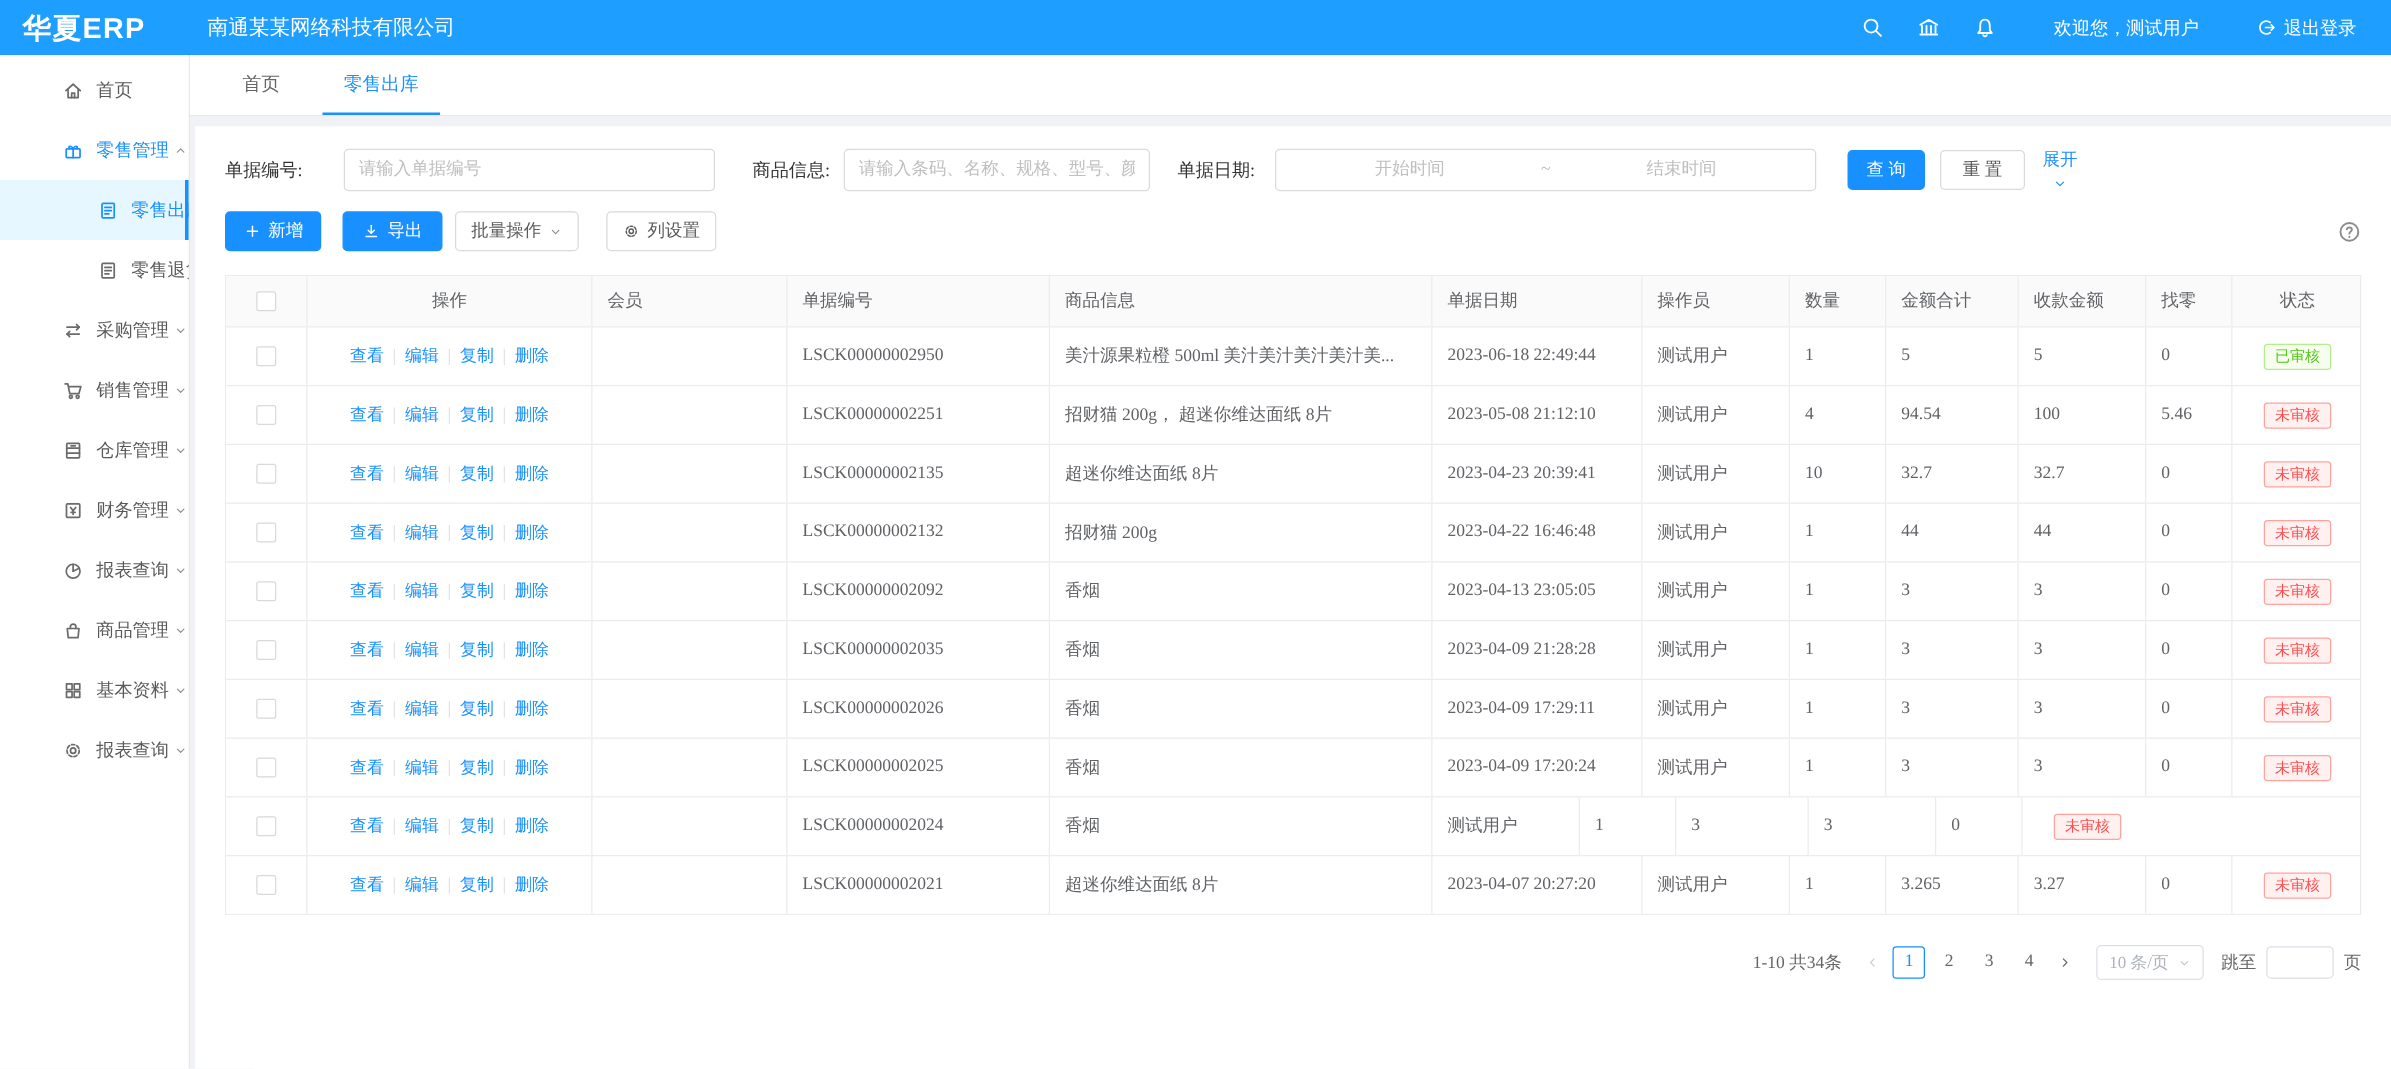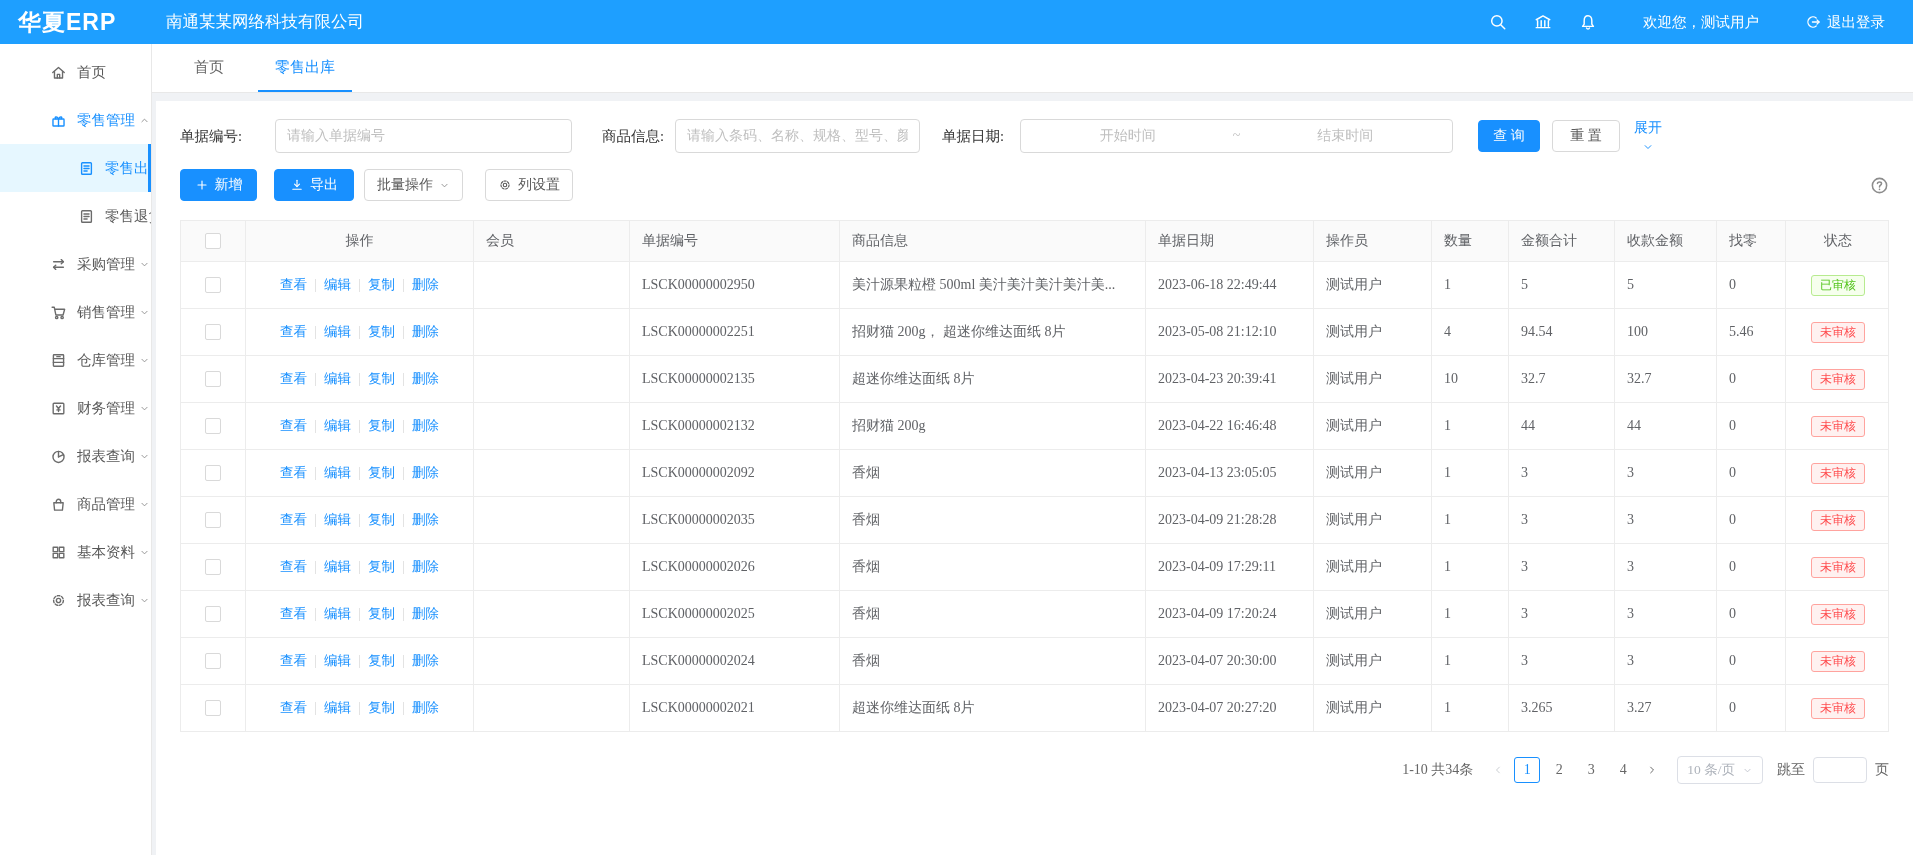--- a/index.html
+++ b/index.html
@@ -681,21 +681,20 @@
                   <i class="sep"></i>
                   <a>编辑</a>
                   <i class="sep"></i>
                   <a>复制</a>
                   <i class="sep"></i>
                   <a>删除</a>
                 </div>
     <div class="td c2"></div>
     <div class="td c3">LSCK00000002024</div>
     <div class="td c4">香烟</div>
-    <div class="td c5">2023-04-07 20:30:00</div>
     <div class="td c6">测试用户</div>
     <div class="td c7">1</div>
     <div class="td c8">3</div>
     <div class="td c9">3</div>
     <div class="td c10">0</div>
     <div class="td c11 center">
                   <span class="badge unapproved">未审核</span>
                 </div>
   </div>
 

